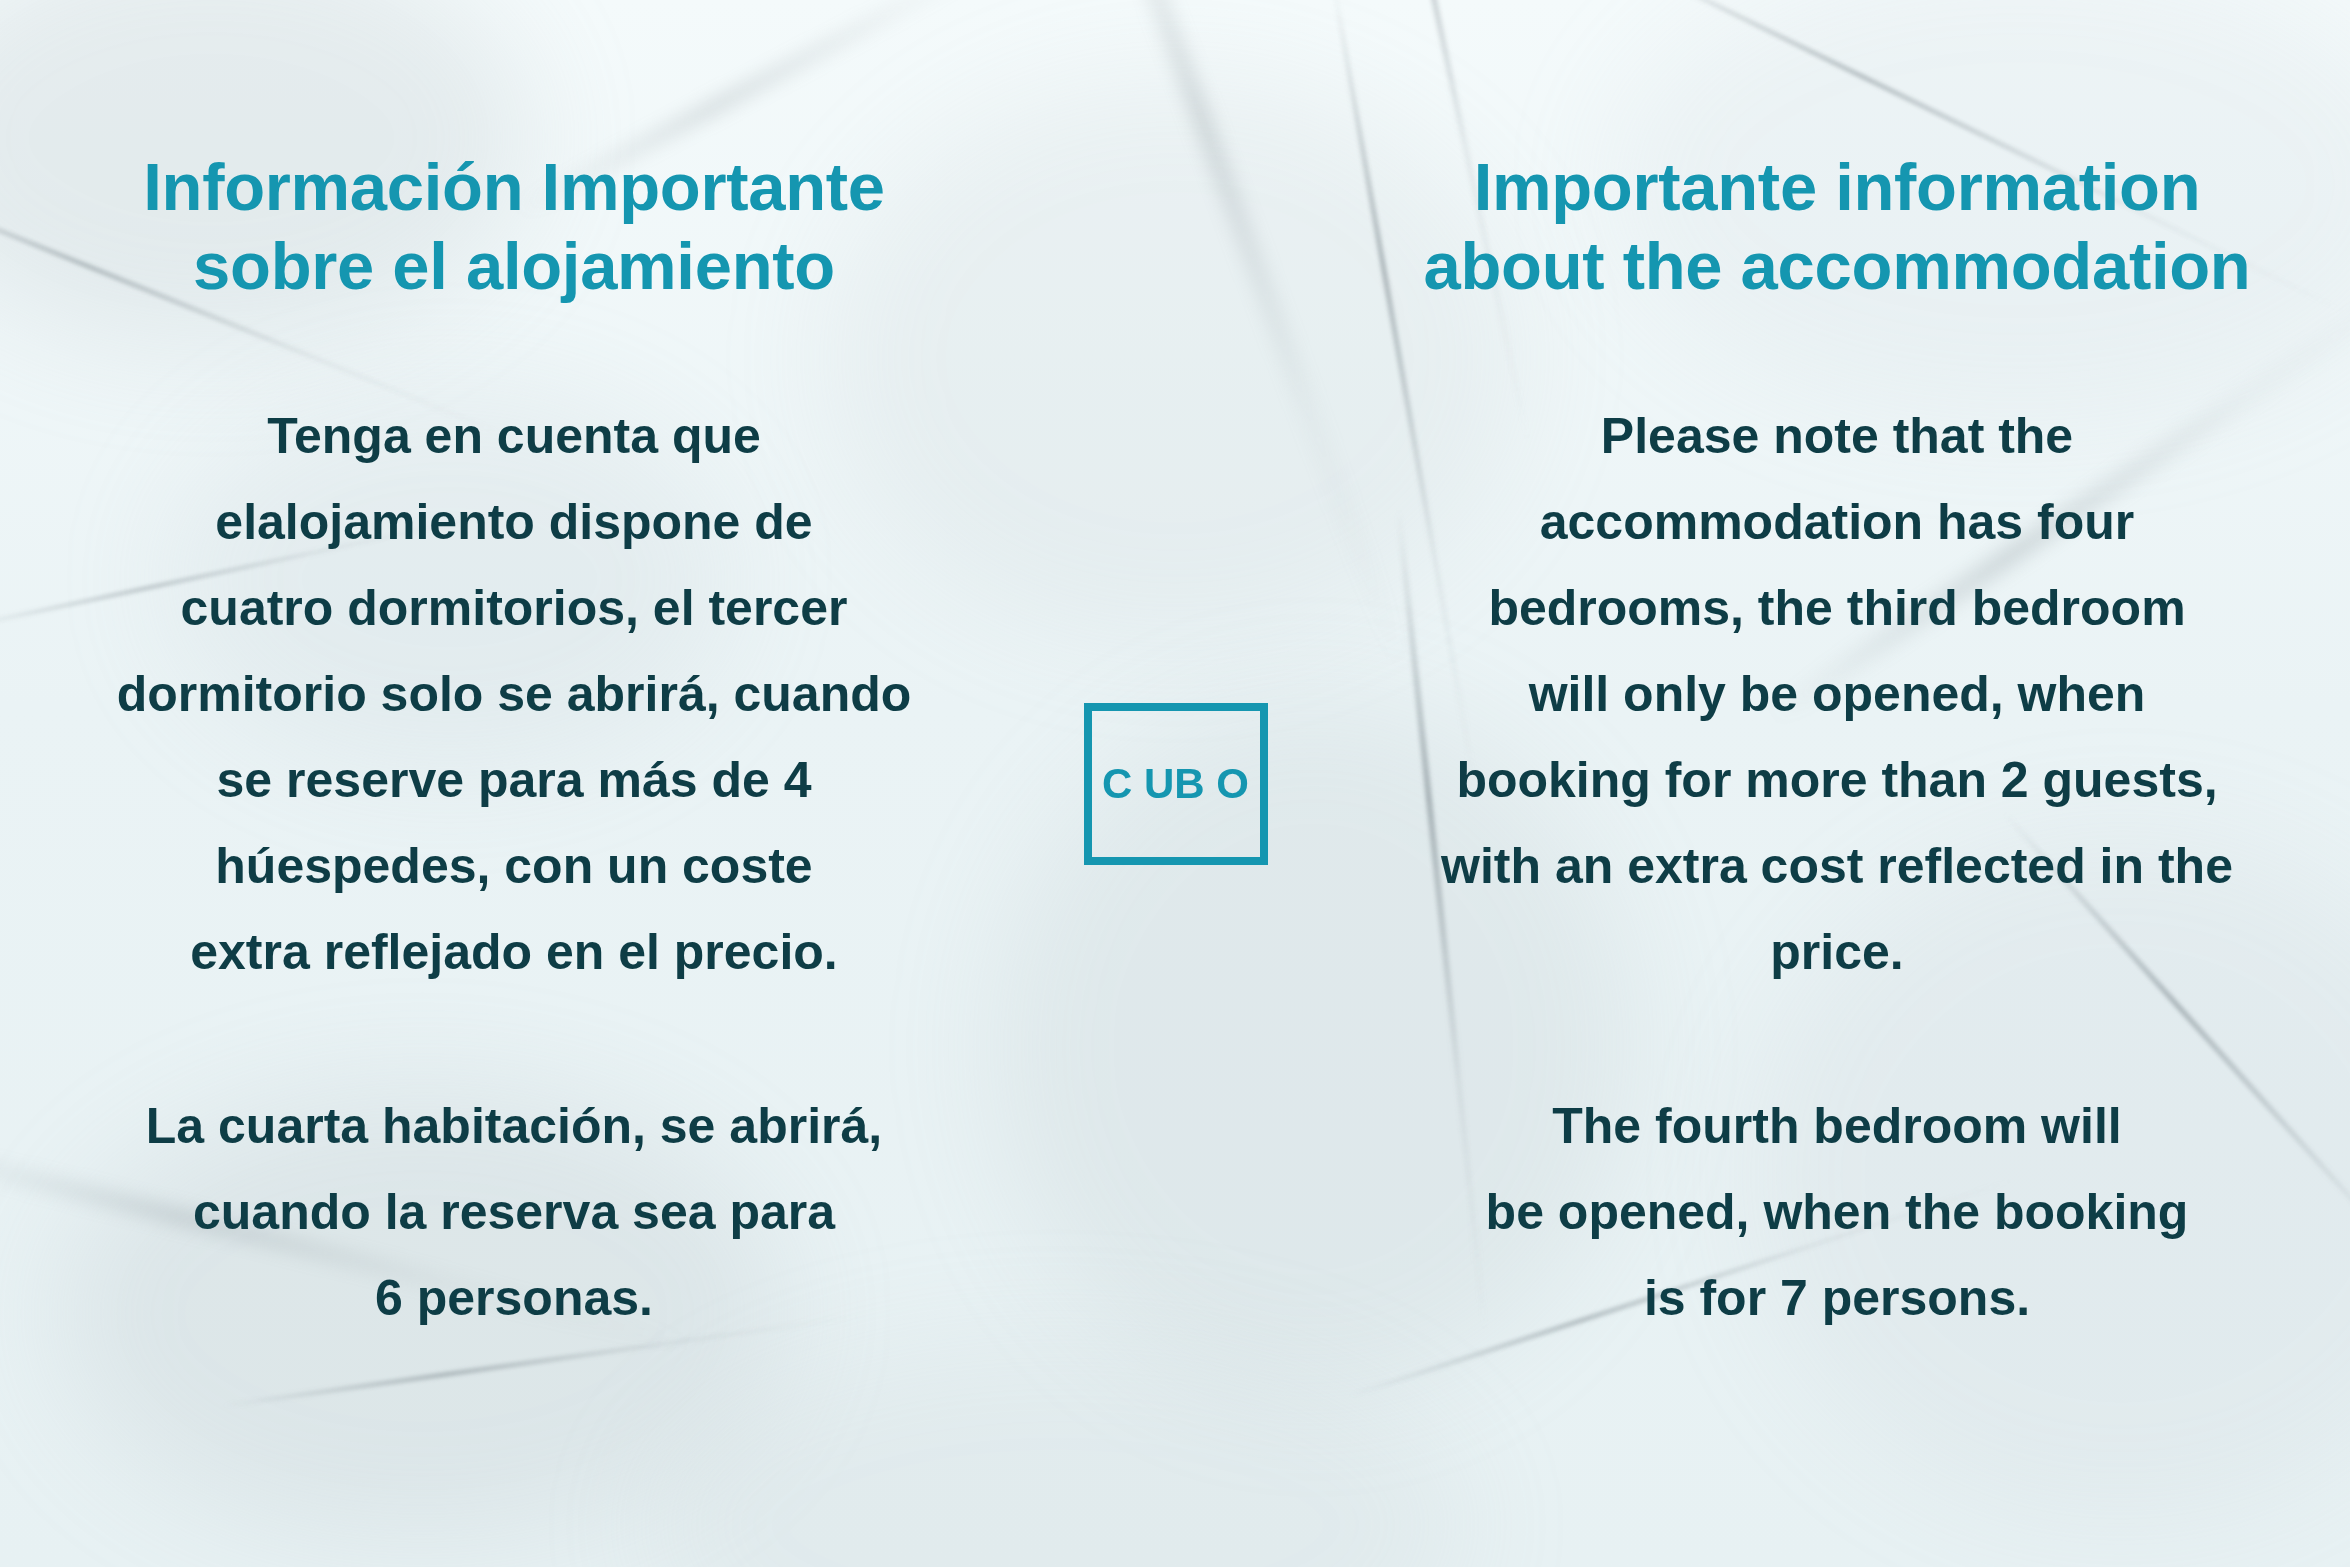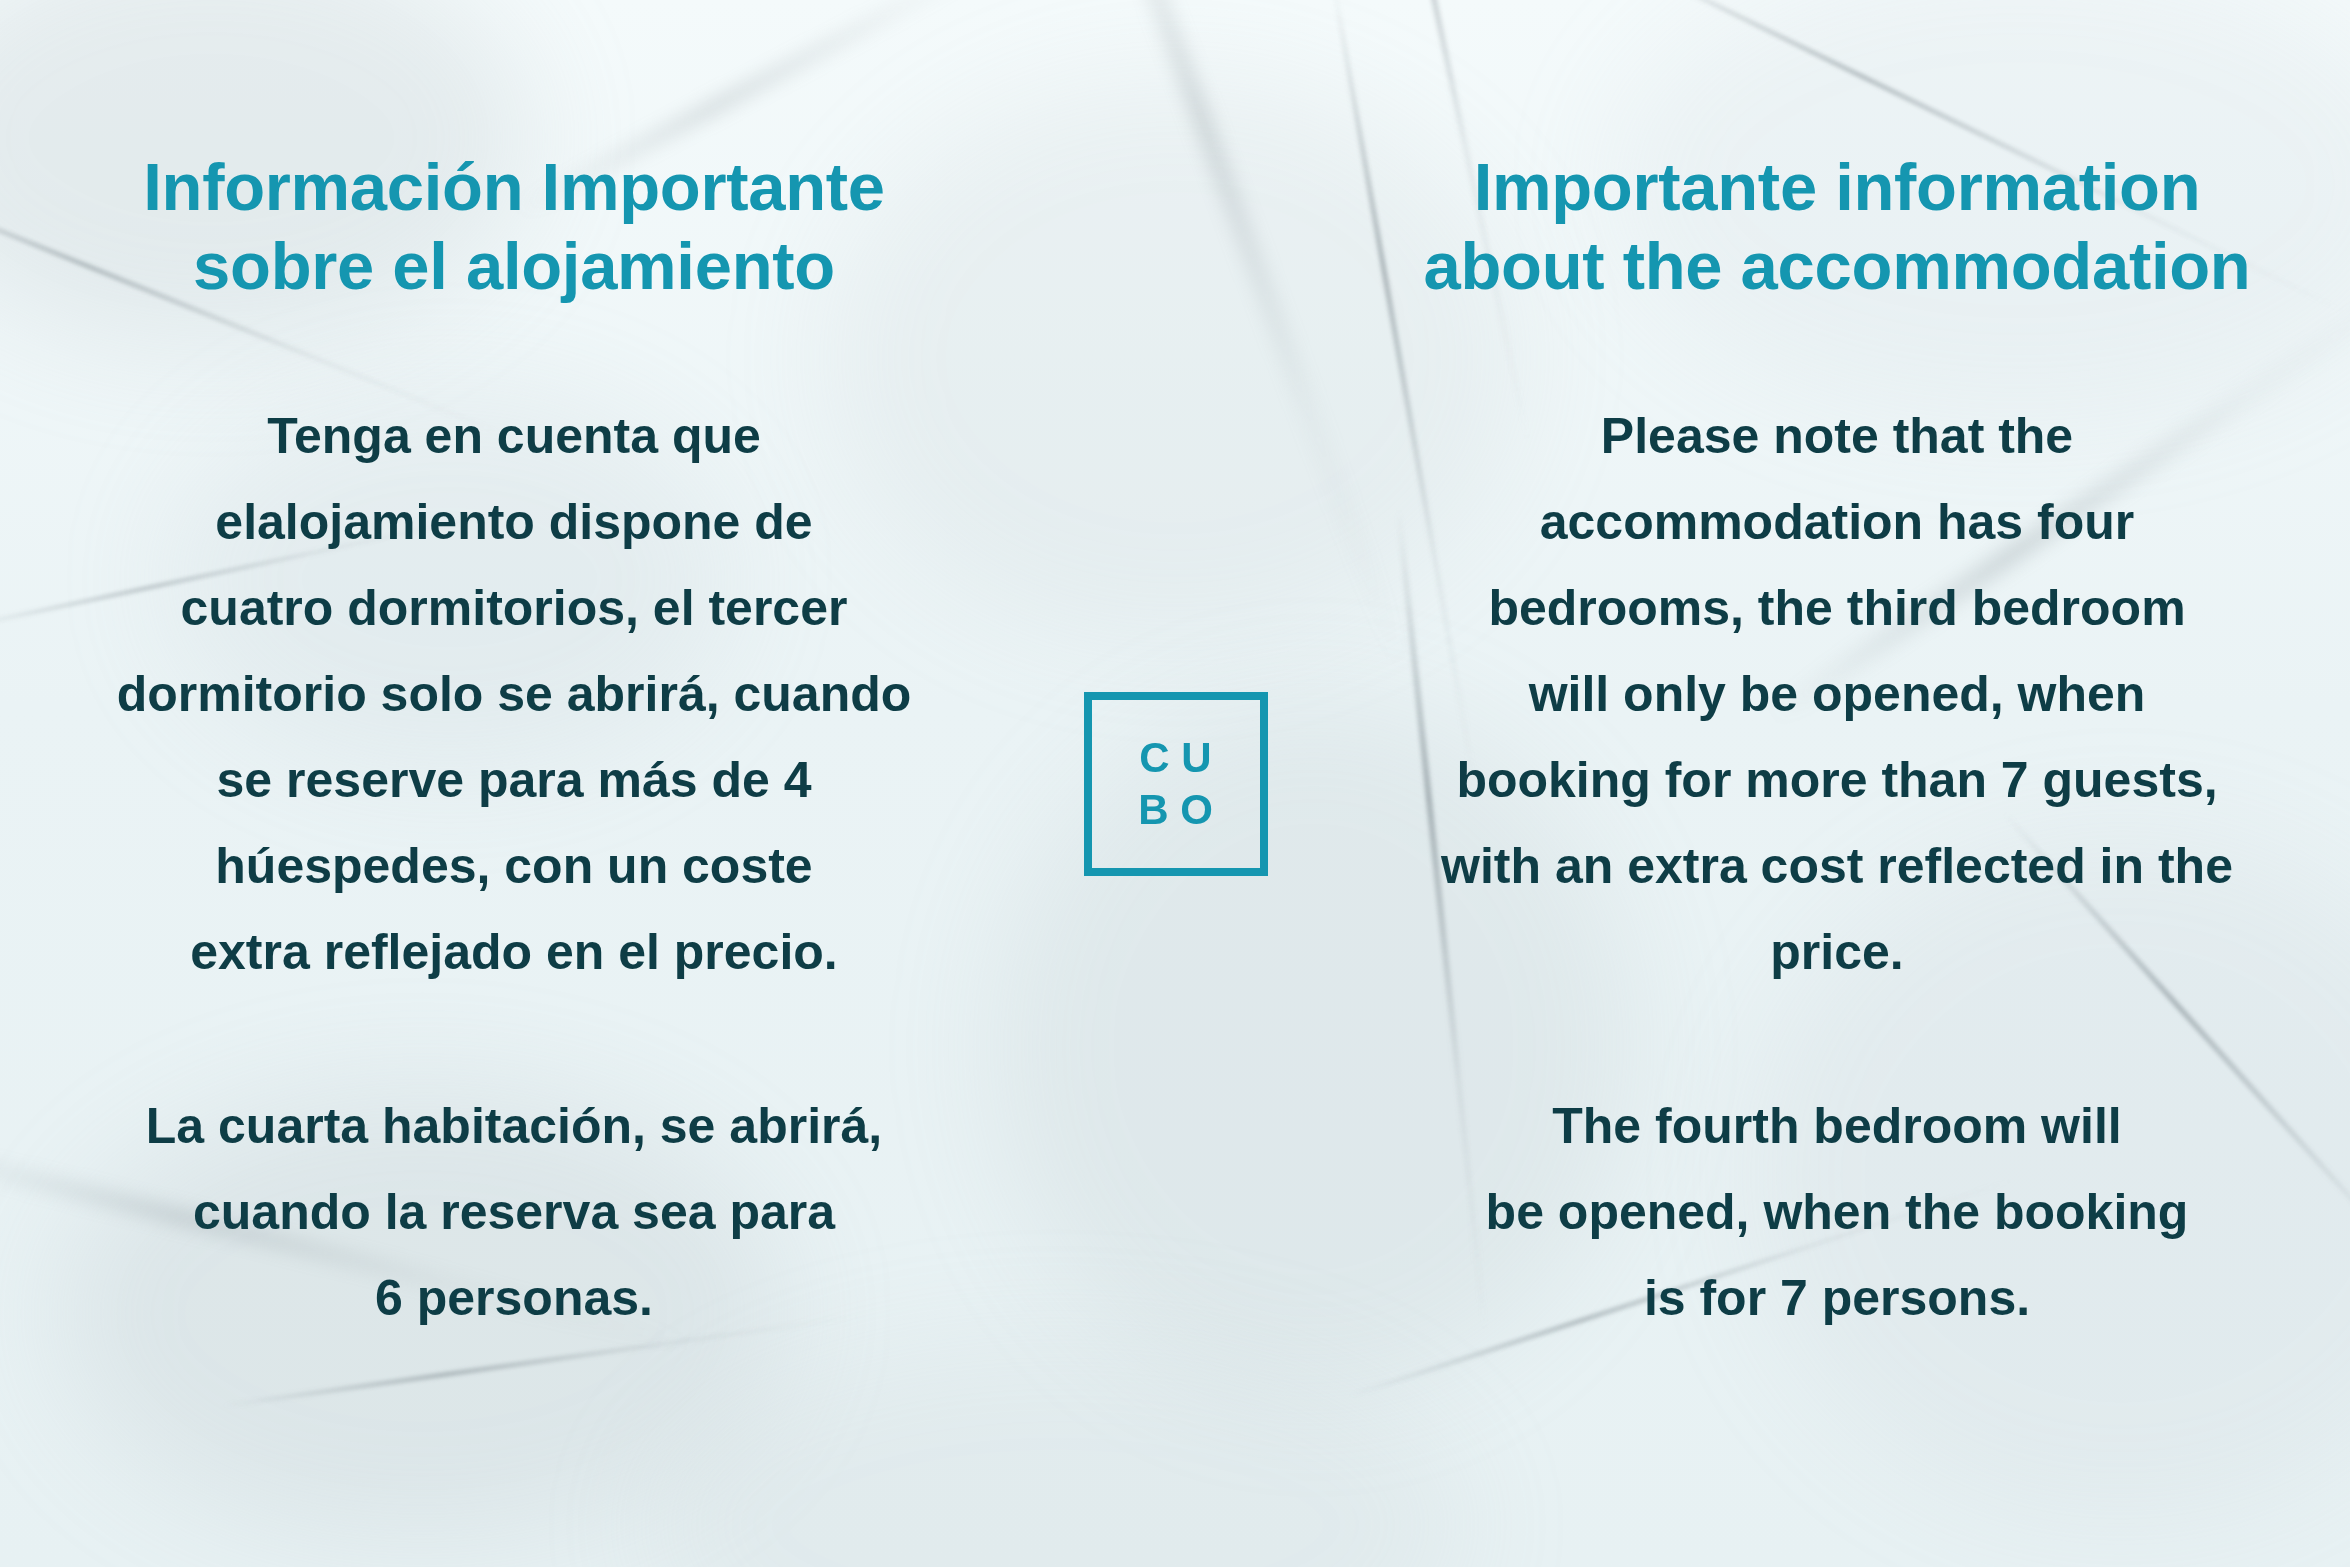--- a/index.html
+++ b/index.html
@@ -94,25 +94,25 @@
   .column.right .para { padding: 0 37px; }
 
   
   .logo {
     position: absolute;
     left: 50%;
     top: 50%;
     transform: translate(-50%, -50%);
     z-index: 6;
     width: 184px;
-    height: 184px;
+    height: 162px;
     border: 8.3px solid #1596b0;
     box-sizing: border-box;
     display: flex;
-    flex-direction: column;
+    flex-direction: row;
     align-items: center;
     justify-content: center;
     background: transparent;
   }
   .logo-row {
     display: flex;
     flex-direction: row;
     justify-content: center;
     gap: 42px;
     color: #1596b0;
@@ -168,21 +168,21 @@
 6 personas.</p>
     </section>
 
     <section class="column right">
       <h1 class="col-title">Importante information
 about the accommodation</h1>
       <p class="para">Please note that the
 accommodation has four
 bedrooms, the third bedroom
 will only be opened, when
-booking for more than 7 guests,
+booking for more than 2 guests,
 with an extra cost reflected in the
 price.</p>
       <p class="para second">The fourth bedroom will
 be opened, when the booking
 is for 7 persons.</p>
     </section>
 
   </div>
 
   <div class="logo">

